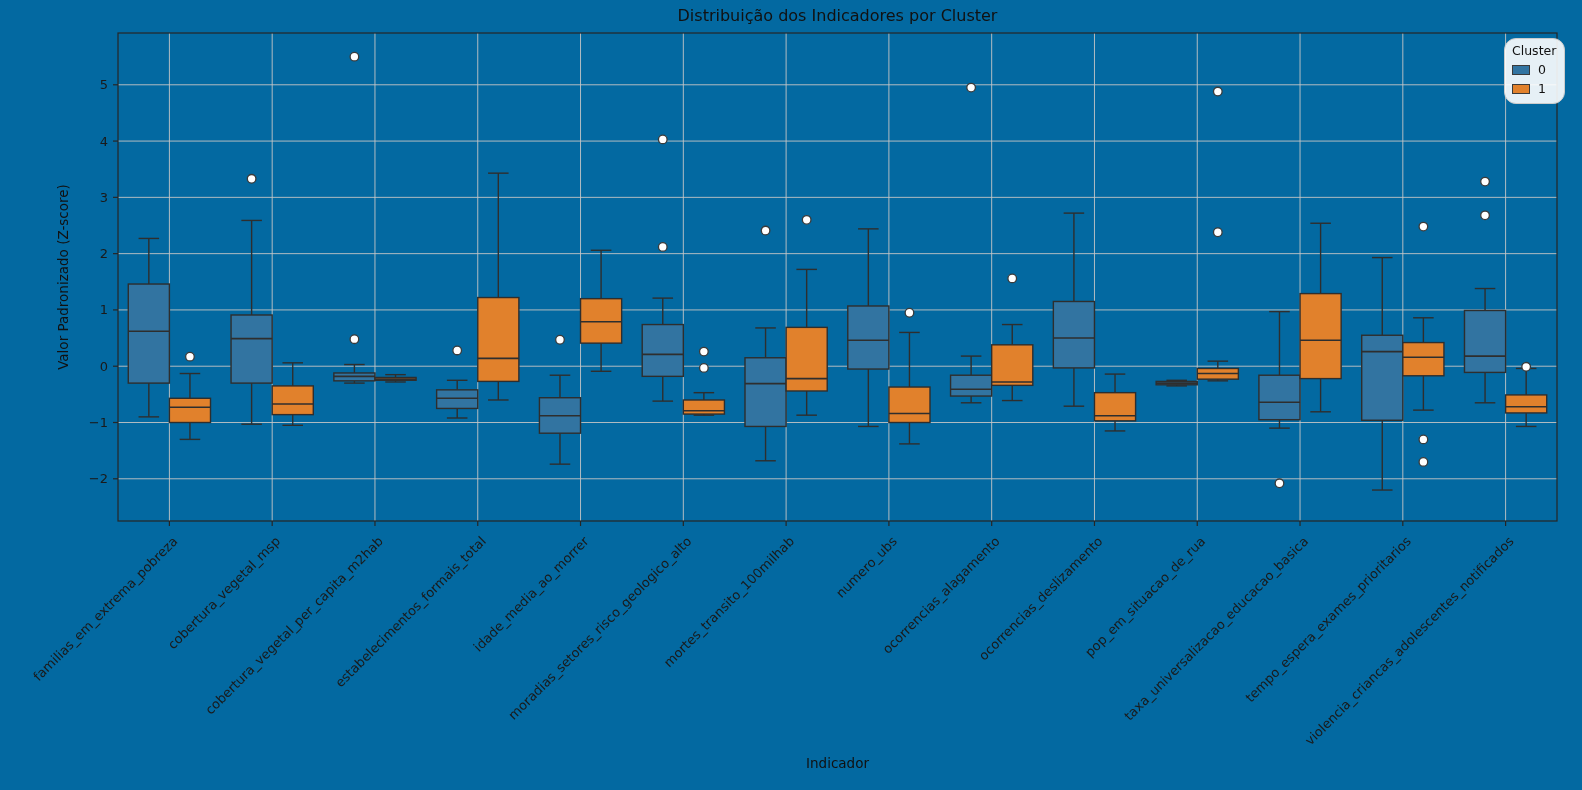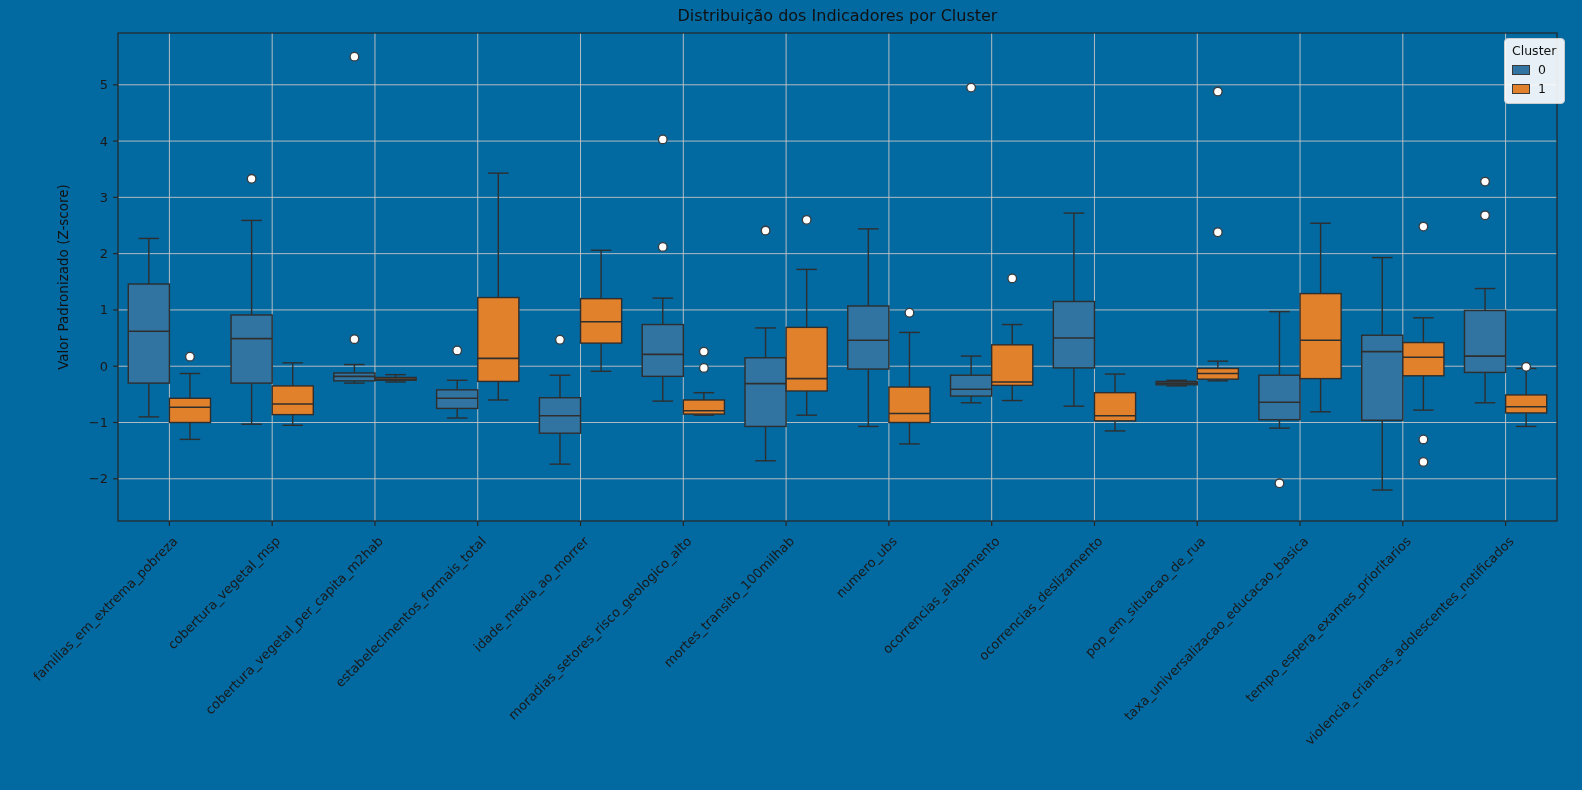--- a/index.html
+++ b/index.html
@@ -17,21 +17,21 @@
   .grid{stroke:#c6c6c6;stroke-width:0.9;}
   .frame{fill:none;stroke:#262626;stroke-width:1.2;}
   .tick{stroke:#262626;stroke-width:1.2;}
   .ytick{font-size:13px;text-anchor:end;fill:#1a1a1a;}
   .xtick{font-size:13px;text-anchor:end;fill:#1a1a1a;}
   .wh{stroke:#2e2e2e;stroke-width:1.4;fill:none;}
   .box{stroke:#2e2e2e;stroke-width:1.4;}
   .med{stroke:#2e2e2e;stroke-width:1.6;}
   .flier{fill:#ffffff;stroke:#3b3b3b;stroke-width:1.3;}
   .legend{position:absolute;left:1504px;top:38px;background:rgba(255,255,255,0.9);
-    border:1px solid #cccccc;border-radius:4px;padding:4px 8px 7px 7px;}
+    border:1px solid #cccccc;border-radius:12px;padding:4px 8px 7px 7px;}
   .legend-title{font-size:12.5px;margin-bottom:1px;color:#111;}
   .legend-row{display:flex;align-items:center;gap:8px;margin-top:4px;}
   .legend-swatch{display:inline-block;width:18px;height:10px;border:1px solid #3a3a3a;box-sizing:border-box;}
   .legend-label{font-size:12.5px;color:#111;}
 </style>
 </head>
 <body>
 
 <div class="figure">
   <div class="chart-title">Distribuição dos Indicadores por Cluster</div>
@@ -346,20 +346,21 @@
         <line x1="1526.1642857142858" x2="1526.1642857142858" y1="394.919261822376" y2="368.46482122260664" class="wh"></line>
         <line x1="1526.1642857142858" x2="1526.1642857142858" y1="412.9307958477509" y2="426.439446366782" class="wh"></line>
         <line x1="1515.8857142857144" x2="1536.4428571428573" y1="368.46482122260664" y2="368.46482122260664" class="wh"></line>
         <line x1="1515.8857142857144" x2="1536.4428571428573" y1="426.439446366782" y2="426.439446366782" class="wh"></line>
         <rect x="1505.607142857143" y="394.919261822376" width="41.11428571428572" height="18.011534025374942" class="box" fill="#E1812C"></rect>
         <line x1="1505.607142857143" x2="1546.7214285714288" y1="406.73933102652825" y2="406.73933102652825" class="med"></line>
         <circle cx="1526.1642857142858" cy="366.7762399077278" r="4.3" class="flier"></circle>
       </g>
       <rect x="118" y="33" width="1439" height="488" class="frame"></rect>
     </svg>
+  <div class="x-axis-label">Indicador</div>
   <div class="legend">
     <div class="legend-title">Cluster</div>
     <div class="legend-row">
       <span class="legend-swatch" style="background: rgb(50, 116, 161);"></span>
       <span class="legend-label">0</span>
     </div>
     <div class="legend-row">
       <span class="legend-swatch" style="background: rgb(225, 129, 44);"></span>
       <span class="legend-label">1</span>
     </div>

